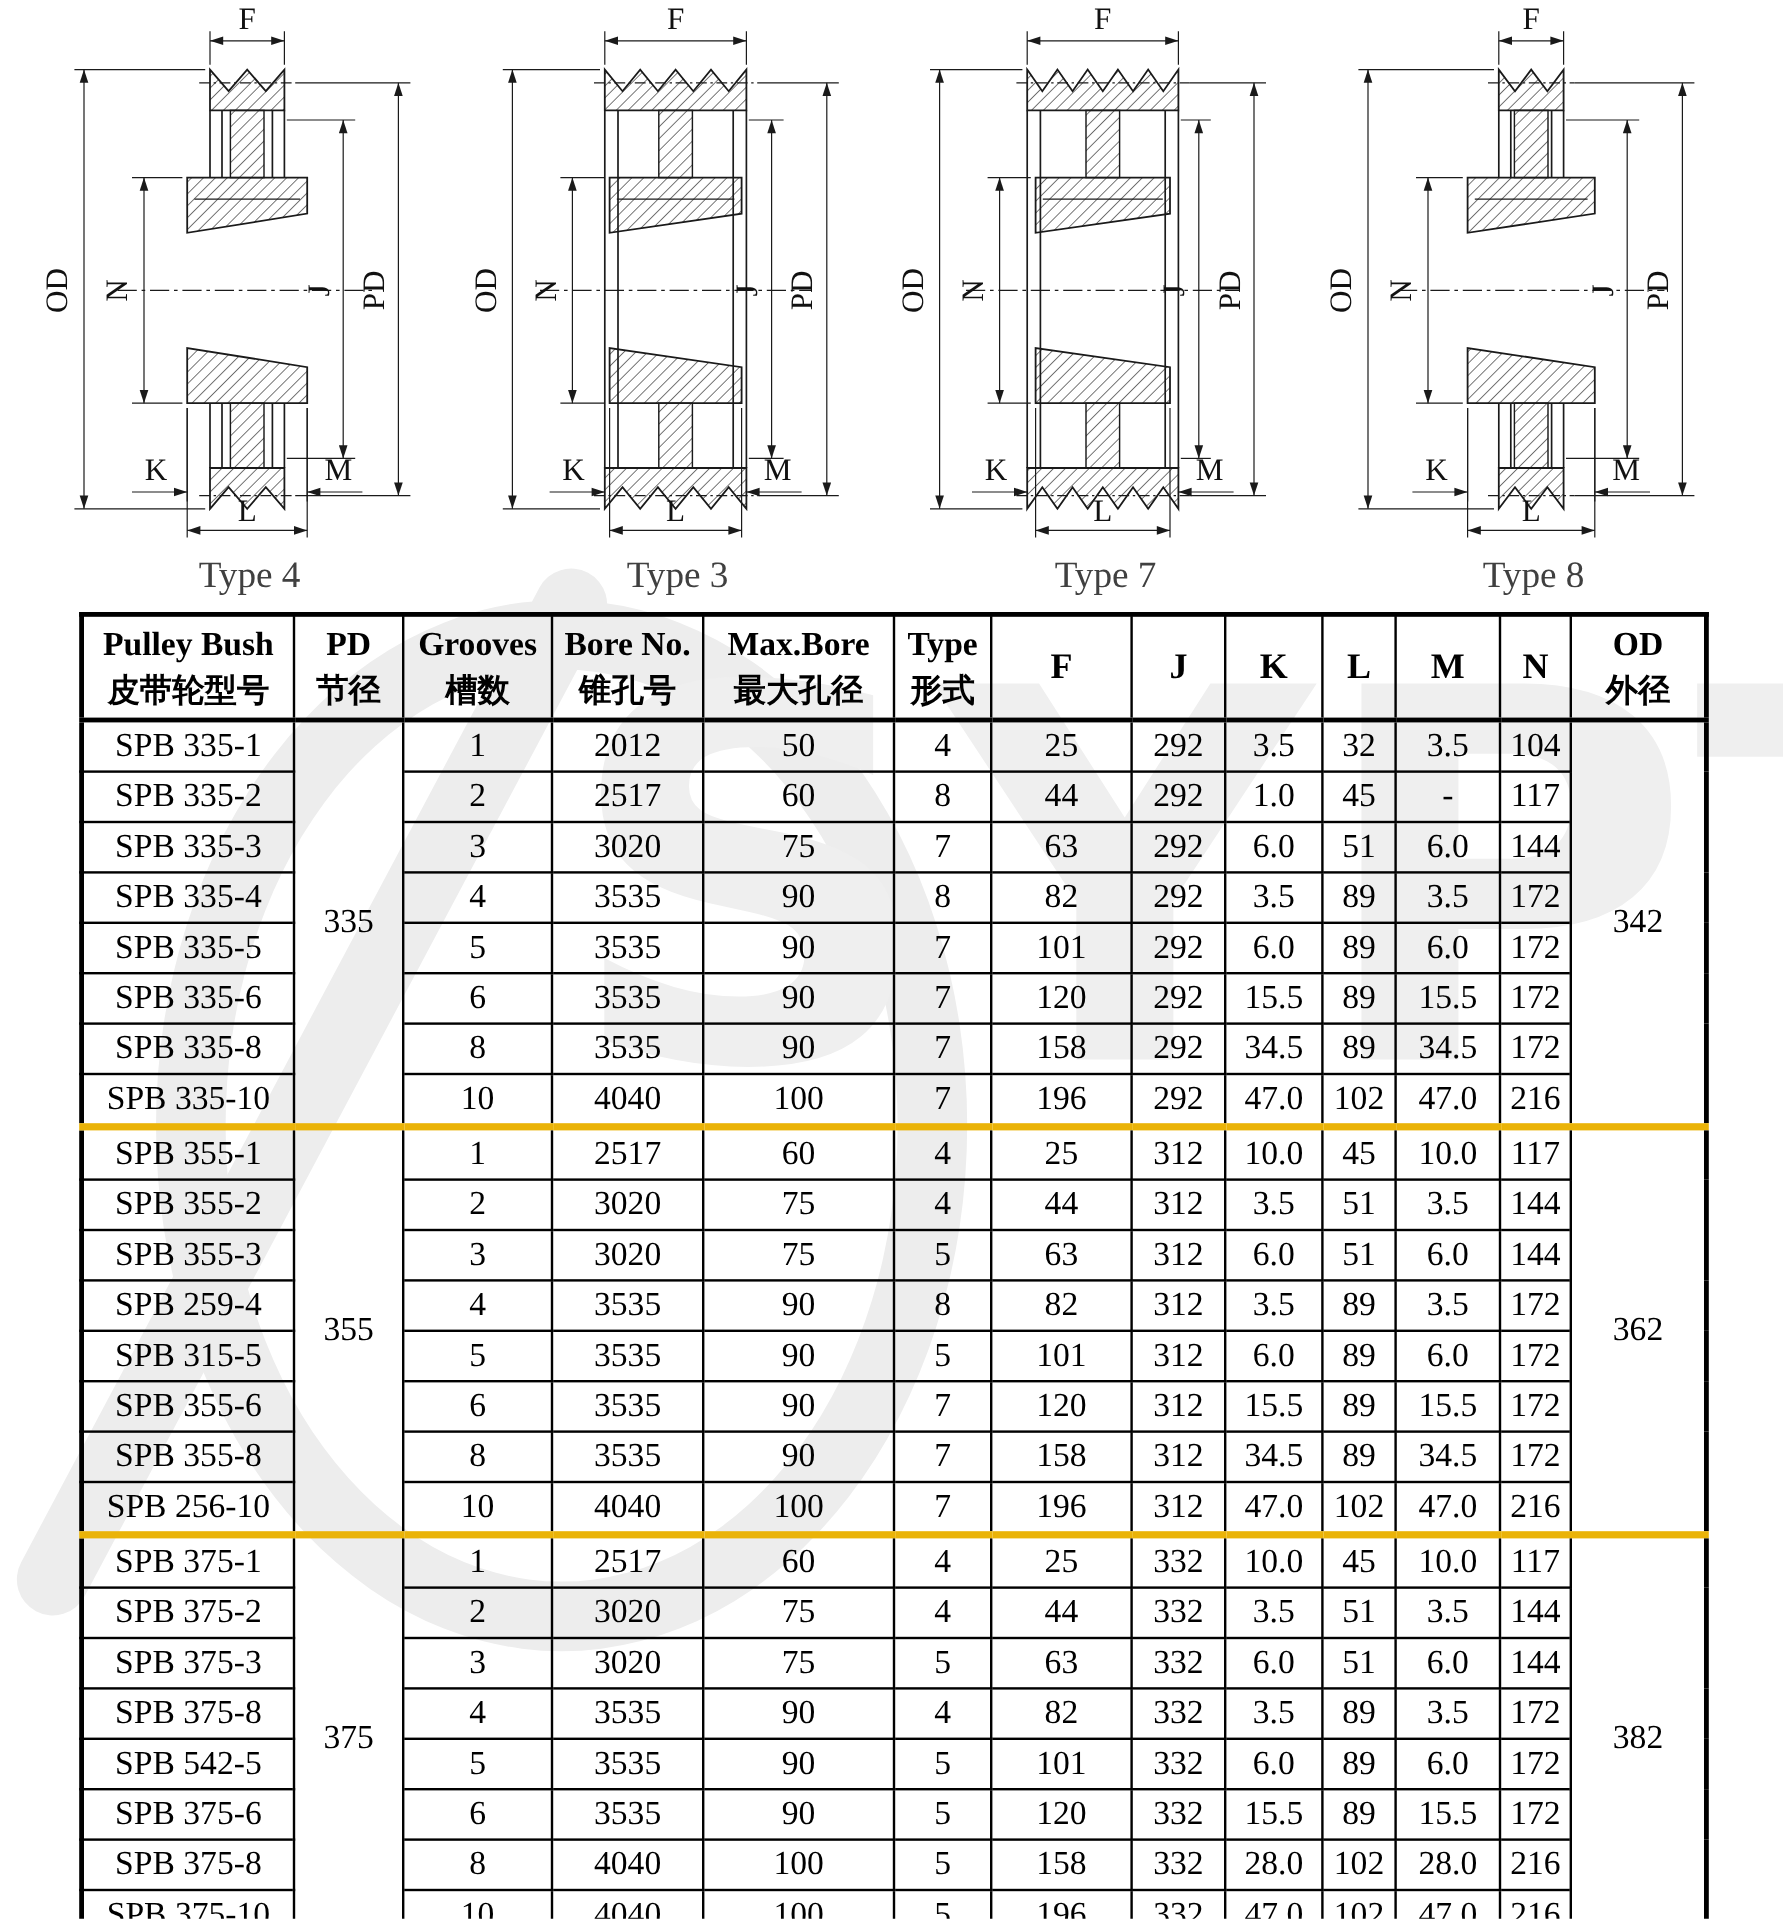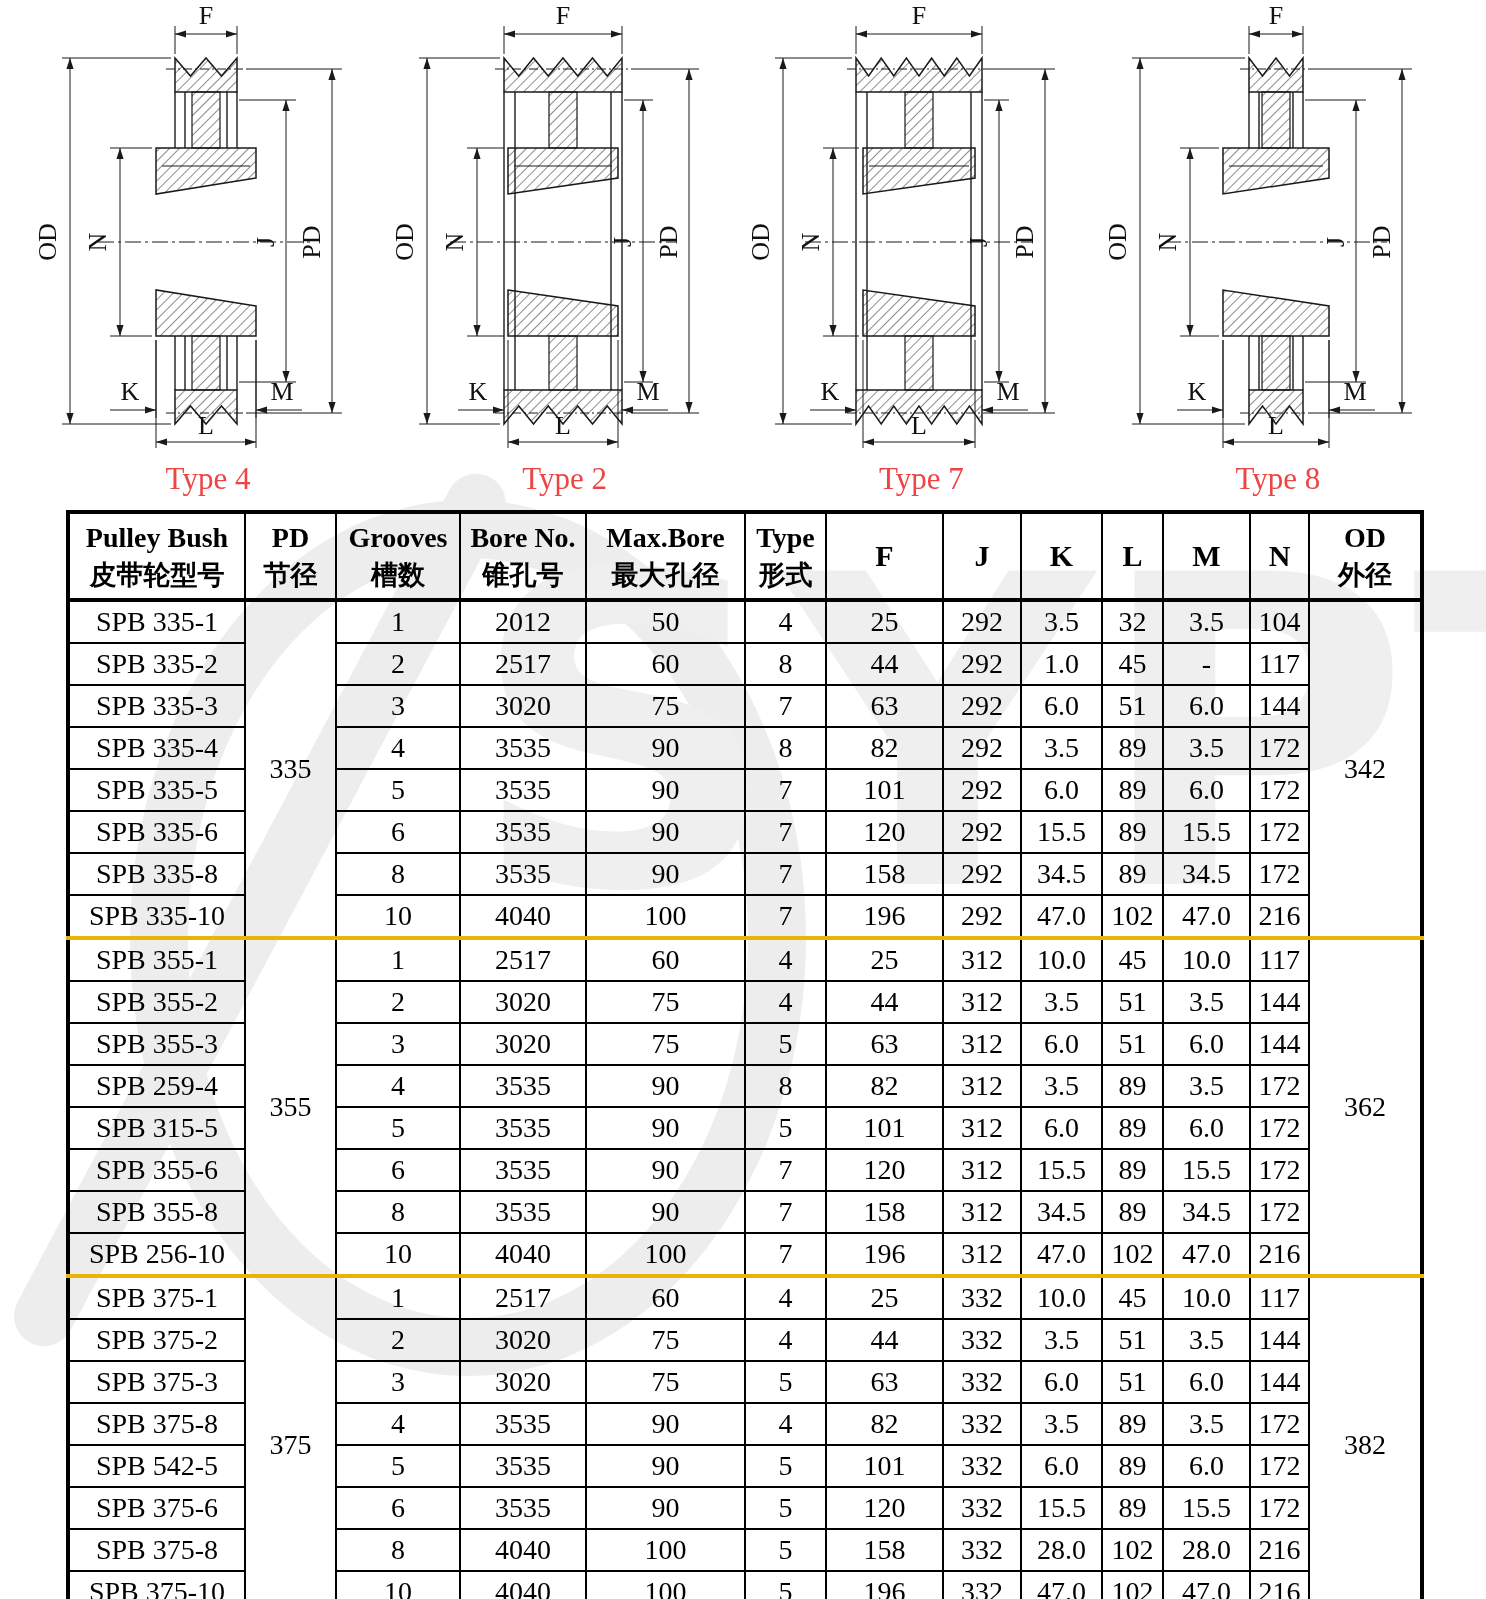--- a/index.html
+++ b/index.html
@@ -14,33 +14,33 @@
   .wm-swoosh{position:absolute;left:230px;top:420px;width:60px;height:980px;
              background:#ededed;border-radius:40px;transform:rotate(28deg);}
   .wm-text{position:absolute;left:470px;top:520px;font-family:"DejaVu Sans",sans-serif;
            font-weight:bold;font-size:430px;letter-spacing:2px;color:#efefef;line-height:1;}
 
   
   .content{position:relative;z-index:1;}
   .diagrams{display:flex;justify-content:space-between;padding:6px 34px 0 34px;}
   .figure{display:flex;flex-direction:column;align-items:center;width:348px;}
   .figure svg{display:block;}
-  .fig-caption{font-size:31px;margin-top:-6px;line-height:34px;color:#ef4444;}
+  .fig-caption{font-size:31px;margin-top:-6px;line-height:34px;color:#404040;}
 
   
   .table-wrap{margin:14px 0 0 66px;width:1354px;}
   table.spec{border-collapse:collapse;table-layout:fixed;width:1354px;
              background:transparent;}
   table.spec th, table.spec td{
       border:2px solid #000;text-align:center;vertical-align:middle;
       padding:0;overflow:hidden;}
   table.spec{border:4px solid #000;}
   table.spec thead th{border-bottom:4px solid #000;height:84px;}
   table.spec td{height:40px;font-size:28px;}
-  tr.group-first td{border-top:4px solid #eab308;margin-top:36px;}
+  tr.group-first td{border-top:6px solid #eab308;margin-top:36px;}
   .h-en{font-weight:bold;font-size:28px;line-height:38px;}
   .h-zh{font-weight:bold;font-size:27px;line-height:36px;}
   .h-single{font-weight:bold;font-size:30px;}
 </style>
 </head>
 <body>
 
 <div class="watermark">
   <div class="wm-ring"></div>
   <div class="wm-swoosh"></div>
@@ -178,21 +178,21 @@
           <line x1="231" y1="404" x2="277" y2="404" stroke="#1a1a1a" stroke-width="1"></line>
           <polygon points="231,404 242,400.4 242,407.6" fill="#1a1a1a"></polygon>
           <text x="257" y="394" fill="#111" font-family="&quot;Liberation Serif&quot;, serif" font-size="26" text-anchor="middle">M</text>
           <line x1="117" y1="334" x2="117" y2="442" stroke="#1a1a1a" stroke-width="1"></line>
           <line x1="227" y1="334" x2="227" y2="442" stroke="#1a1a1a" stroke-width="1"></line>
           <line x1="117" y1="436" x2="227" y2="436" stroke="#1a1a1a" stroke-width="1"></line>
           <polygon points="117,436 128,432.4 128,439.6" fill="#1a1a1a"></polygon>
           <polygon points="227,436 216,439.6 216,432.4" fill="#1a1a1a"></polygon>
           <text x="172" y="428" fill="#111" font-family="&quot;Liberation Serif&quot;, serif" font-size="26" text-anchor="middle">L</text>
         </svg>
-      <div class="fig-caption">Type 2</div>
+      <div class="fig-caption">Type 3</div>
     </div>
     <div class="figure">
       <svg width="348" height="462" viewBox="0 0 348 462">
           <defs>
             <pattern id="hatch2" patternUnits="userSpaceOnUse" width="7" height="7" patternTransform="rotate(45)">
               <line x1="0" y1="0" x2="0" y2="7" stroke="#1a1a1a" stroke-width="1"></line>
             </pattern>
           </defs>
           <line x1="58" y1="236" x2="286" y2="236" stroke="#1a1a1a" stroke-width="1" stroke-dasharray="16 4 3 4"></line>
           <polygon points="109,52 121.6,70 134.2,52 146.8,70 159.4,52 172,70 184.6,52 197.2,70 209.8,52 222.4,70 235,52 235,86 109,86" fill="url(#hatch2)" stroke="#1a1a1a" stroke-width="1.5"></polygon>

